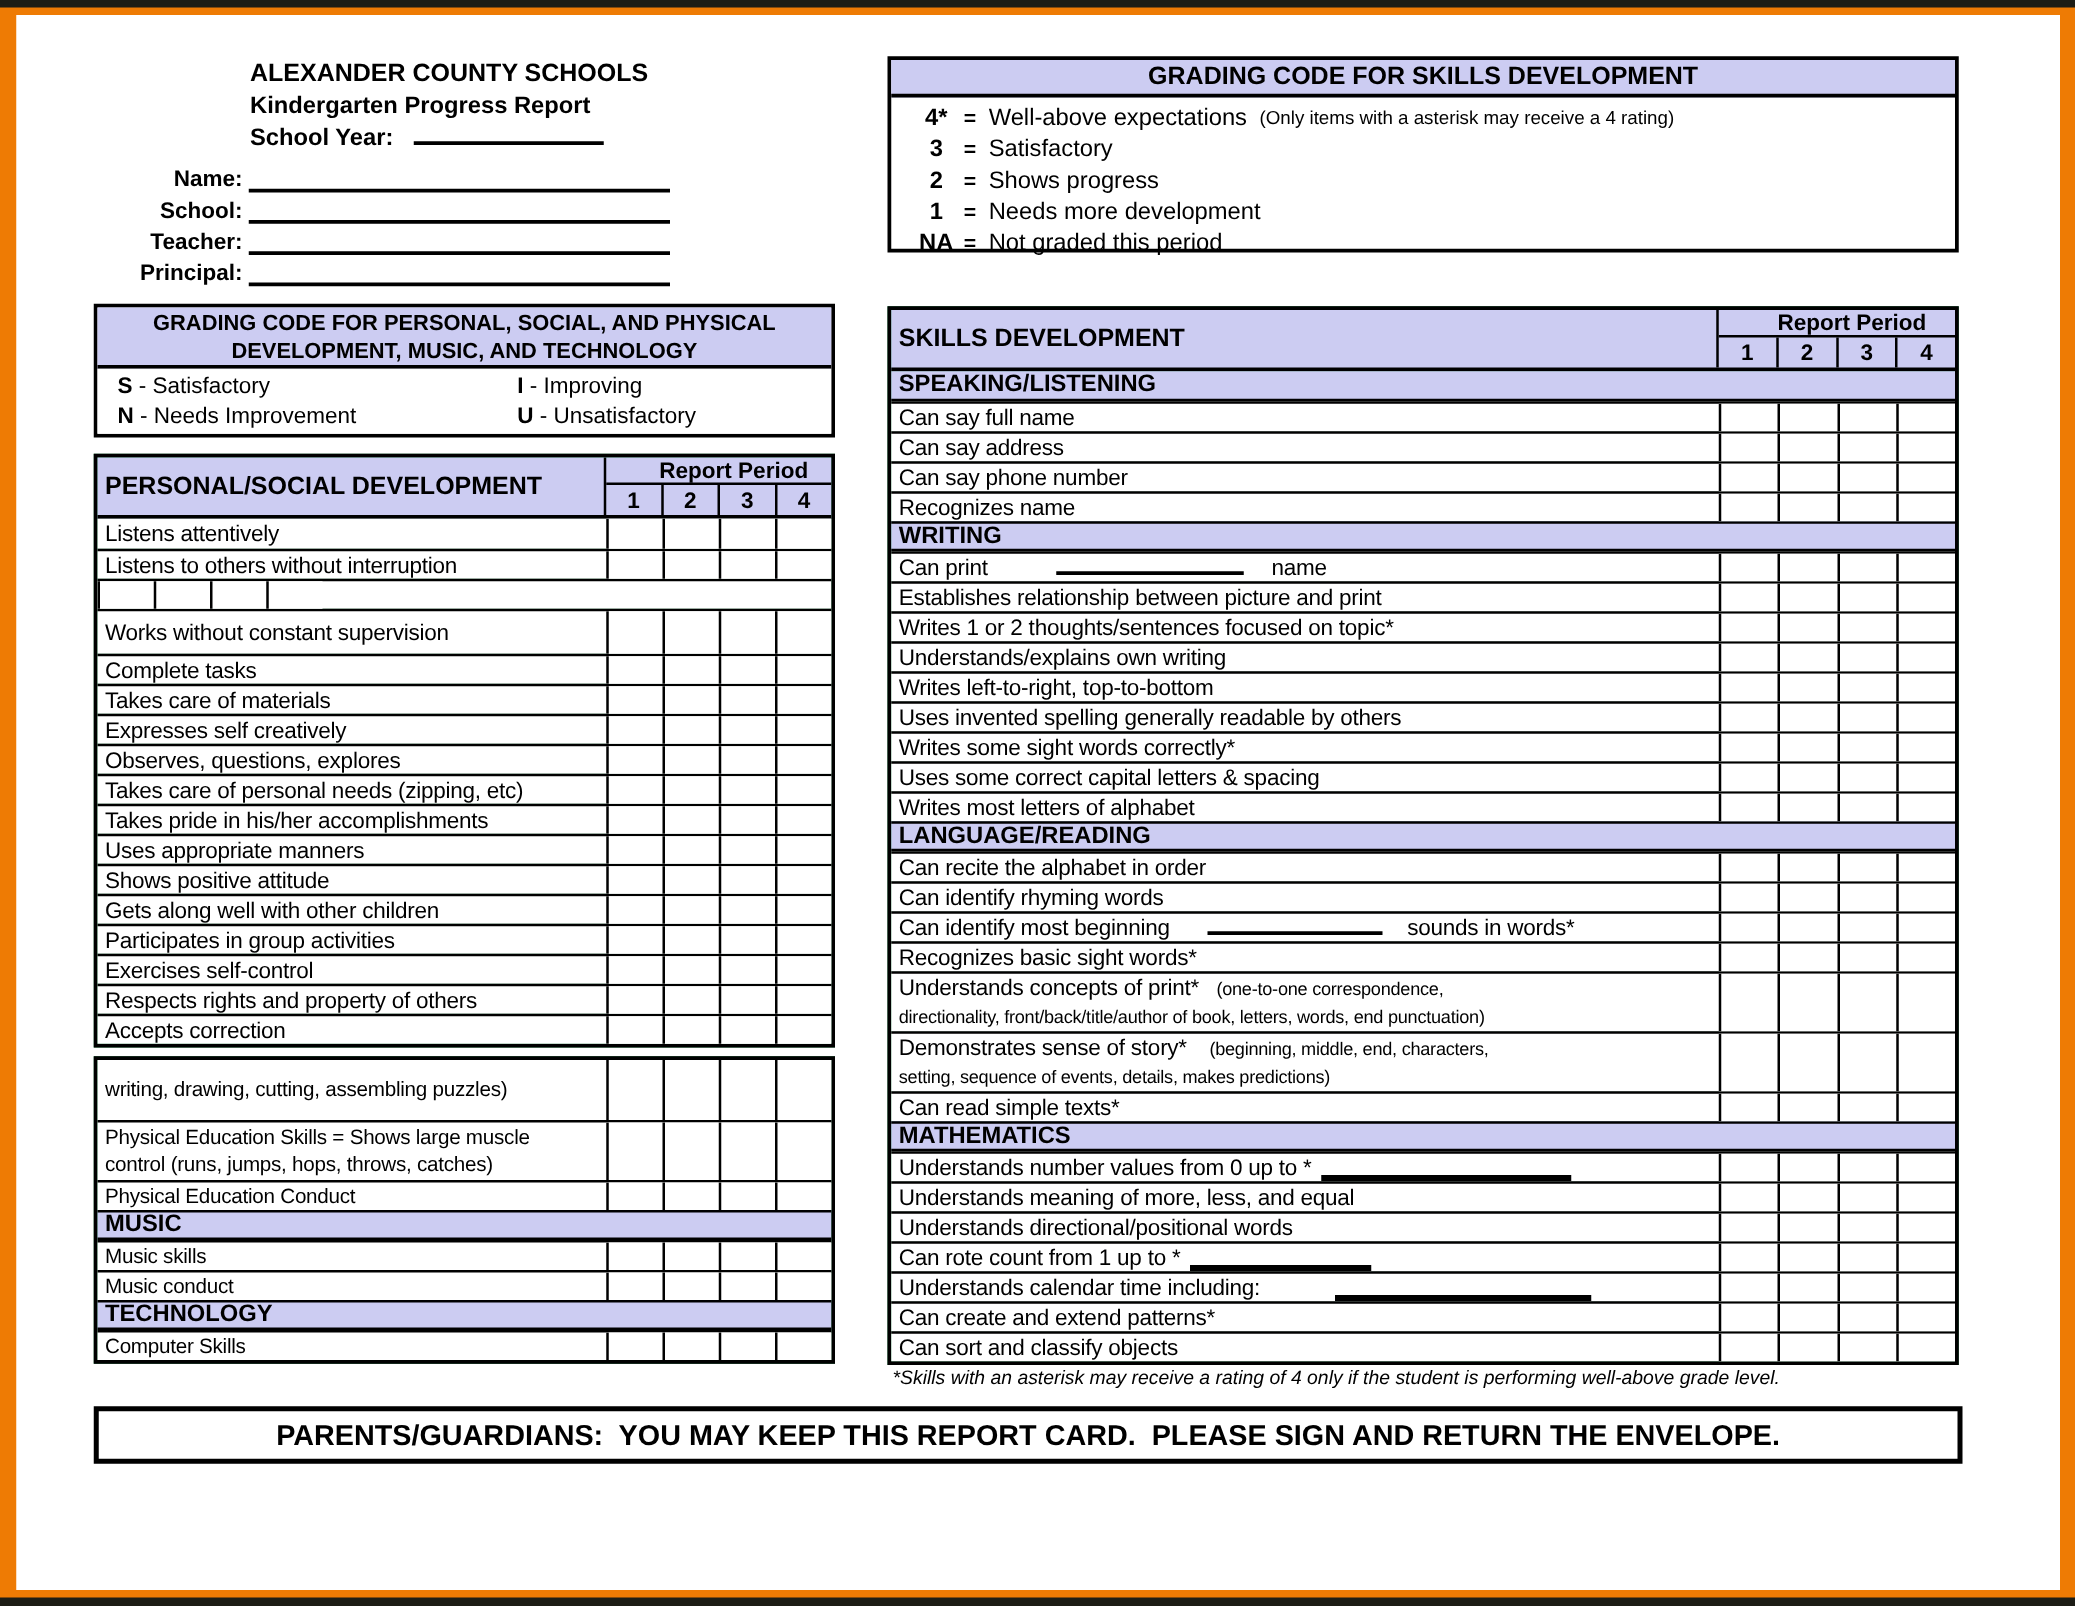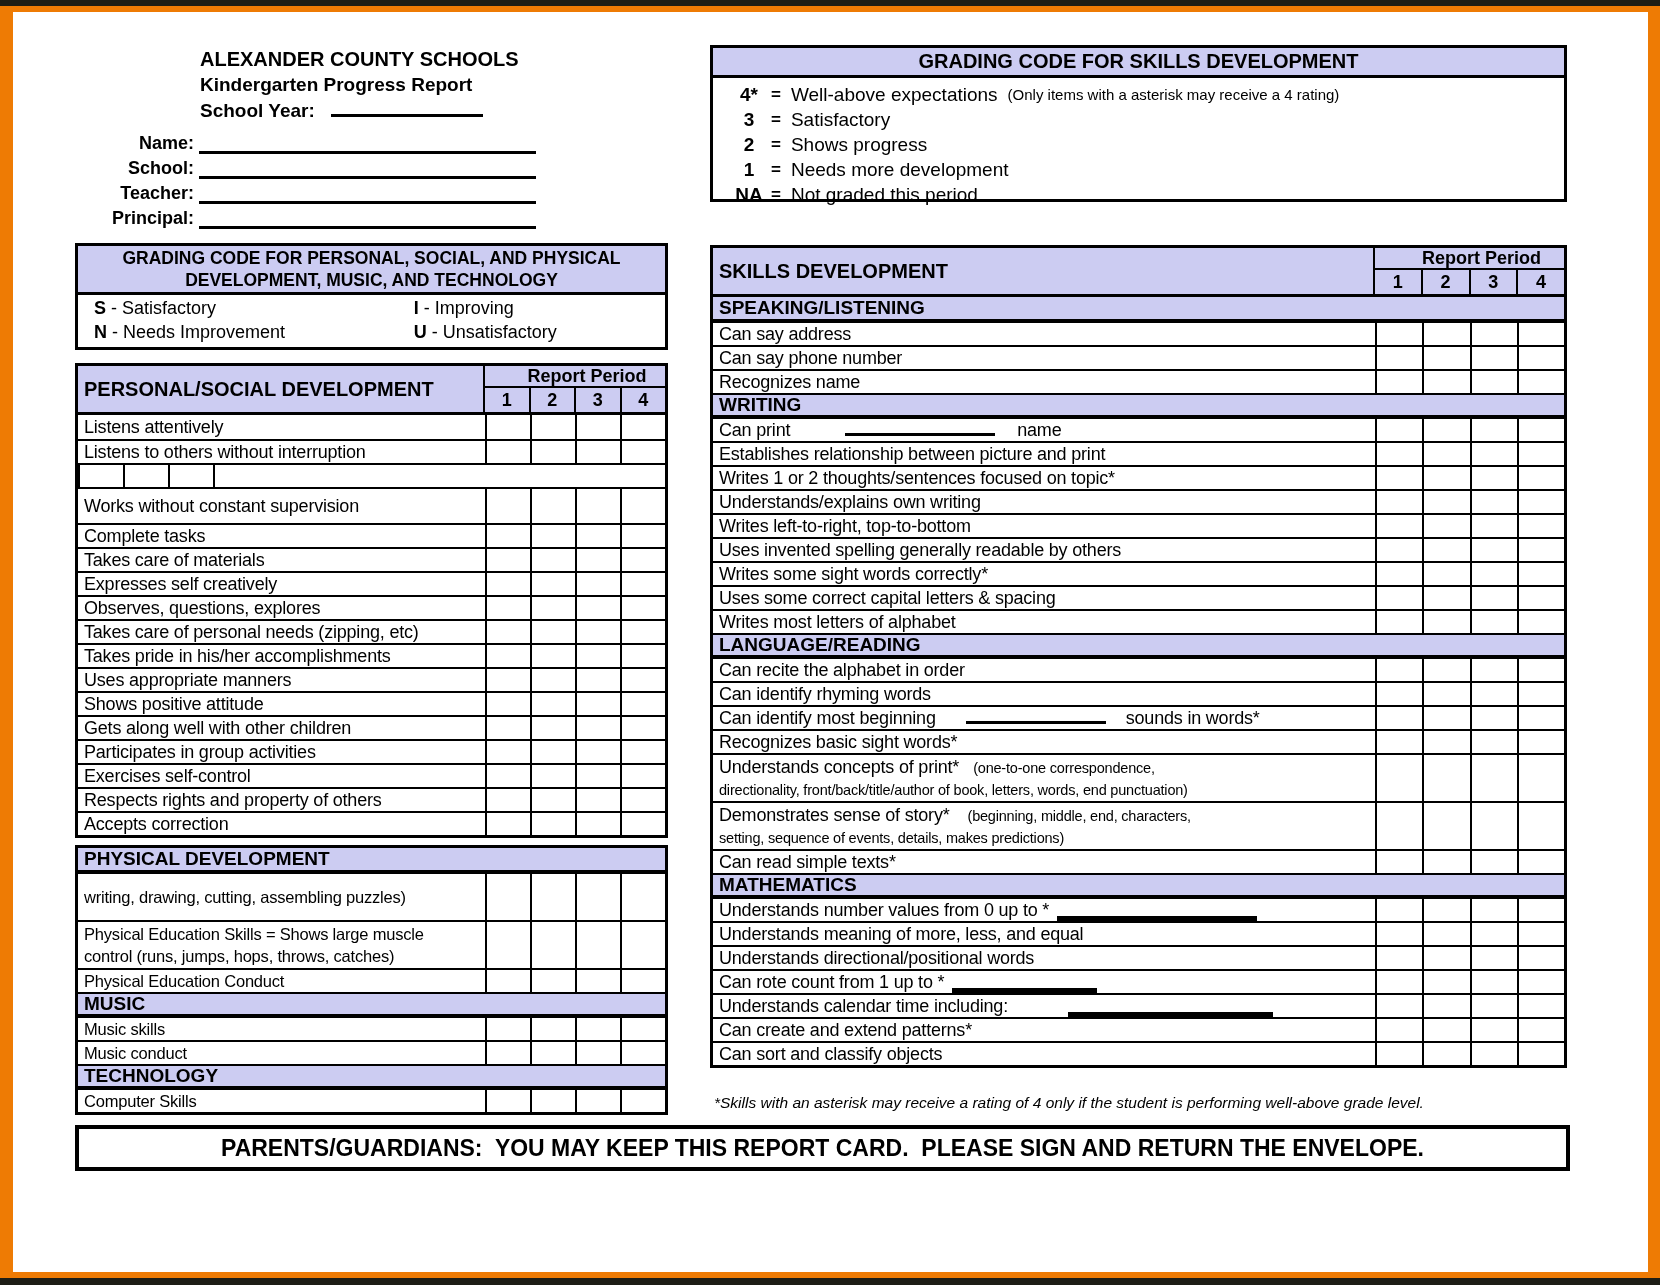--- a/index.html
+++ b/index.html
@@ -383,21 +383,20 @@
             <div class="cell"></div>
             <div class="cell"></div>
             <div class="cell"></div>
             <div class="cell"></div>
           </div>
         </div>
       </div>
   </div>
 
   <div class="tbl left-tbl2">
-      <div class="secbar">PHYSICAL DEVELOPMENT</div>
       <div class="trow" style="height: 48px;">
         <div class="tlabel">
           <div class="tline">
             <span class="seg">writing, drawing, cutting, assembling puzzles)</span>
           </div>
         </div>
         <div class="cells">
           <div class="cell"></div>
           <div class="cell"></div>
           <div class="cell"></div>
@@ -487,20 +486,33 @@
             <div class="rpnum">3</div>
             <div class="rpnum">4</div>
           </div>
       </div>
     </div>
     <div>
         <div class="secbar">SPEAKING/LISTENING</div>
         <div class="trow" style="height: 24px;">
           <div class="tlabel">
             <div class="tline">
+              <span class="seg">Can say full name</span>
+            </div>
+          </div>
+          <div class="cells">
+            <div class="cell"></div>
+            <div class="cell"></div>
+            <div class="cell"></div>
+            <div class="cell"></div>
+          </div>
+        </div>
+        <div class="trow" style="height: 24px;">
+          <div class="tlabel">
+            <div class="tline">
               <span class="seg">Can say address</span>
             </div>
           </div>
           <div class="cells">
             <div class="cell"></div>
             <div class="cell"></div>
             <div class="cell"></div>
             <div class="cell"></div>
           </div>
         </div>

